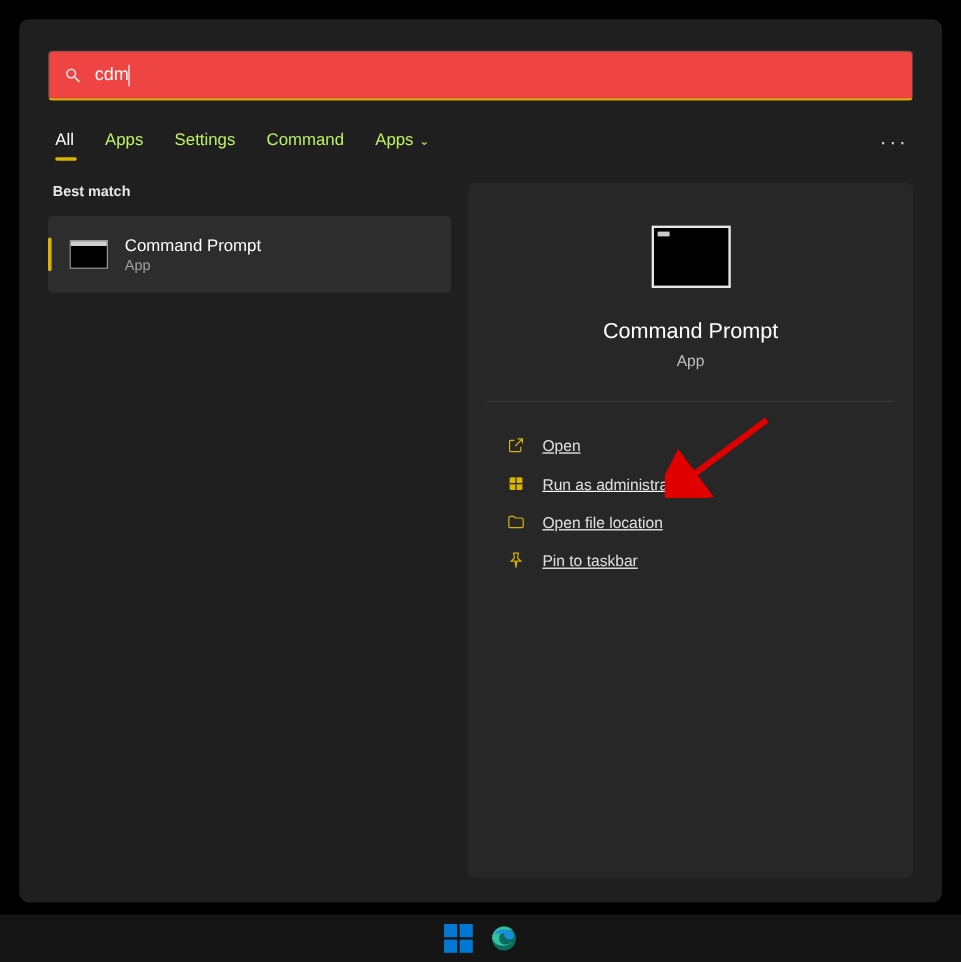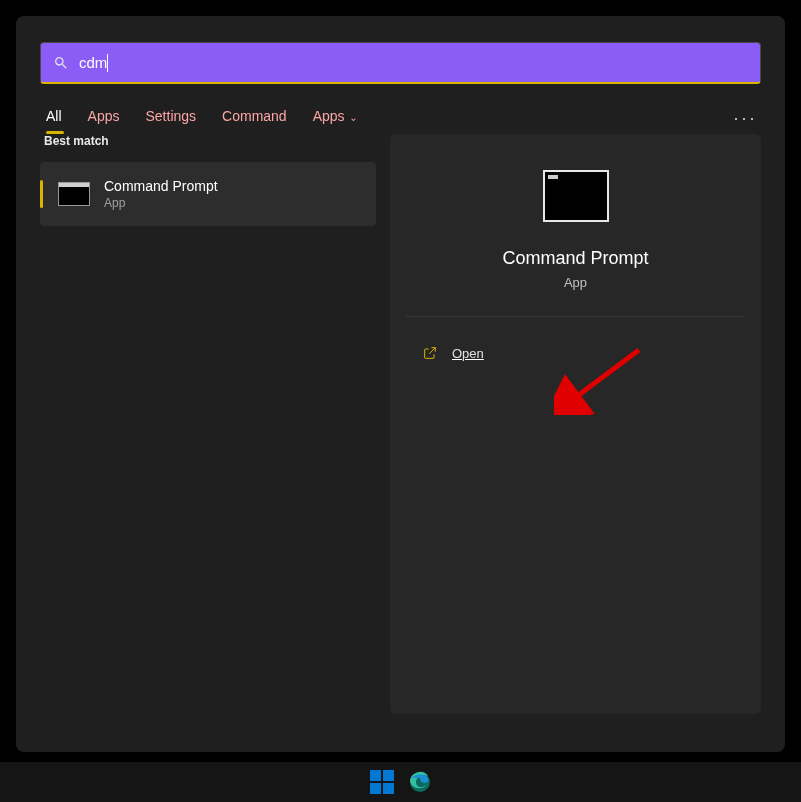--- a/index.html
+++ b/index.html
@@ -27,21 +27,21 @@
       padding: 26px 24px 0 24px;
     }
     .search-box {
       height: 42px;
       border: 1px solid #4a4a4a;
       border-radius: 4px;
       display: flex;
       align-items: center;
       padding: 0 12px;
       border-bottom: 2px solid #d9b400;
-      background: #8b5cf6;
+      background: #ef4444;
     }
     .search-icon-svg {
       width: 16px;
       height: 16px;
       fill: #e0e0e0;
       margin-right: 10px;
       flex-shrink: 0;
     }
     .search-input {
       background: transparent;
@@ -62,21 +62,21 @@
     .tabs-row {
       display: flex;
       align-items: flex-start;
       margin-top: 24px;
       gap: 26px;
       padding: 0 6px;
       position: relative;
     }
     .tab {
       font-size: 14px;
-      color: #fca5a5;
+      color: #bef264;
       padding-bottom: 10px;
       cursor: pointer;
       position: relative;
     }
     .tab.active {
       color: #fff;
     }
     .tab.active::after {
       content: '';
       position: absolute;
@@ -96,21 +96,21 @@
       position: absolute;
       right: 4px;
       top: 0;
       font-size: 18px;
       letter-spacing: 2px;
       color: #d0d0d0;
       cursor: pointer;
     }
     .content-area {
       display: flex;
-      margin-top: 0;
+      margin-top: 18px;
       gap: 14px;
       height: calc(100% - 130px);
     }
     .left-col {
       flex: 0 0 336px;
     }
     .section-label {
       font-size: 12px;
       font-weight: 600;
       color: #e8e8e8;
@@ -325,23 +325,48 @@
 
         <div class="action-item">
           <span class="action-icon">
             <svg viewBox="0 0 24 24">
                 <path d="M14 4h6v6M20 4l-9 9M18 14v5a1 1 0 01-1 1H5a1 1 0 01-1-1V7a1 1 0 011-1h5"></path>
               </svg>
           </span>
           <span class="action-label">Open</span>
         </div>
 
-
-
-
+        <div class="action-item">
+          <span class="action-icon">
+            <svg viewBox="0 0 24 24">
+                <rect x="4" y="4" width="16" height="16" rx="2" fill="#d9b400" stroke="none"></rect>
+                <path d="M12 4v16M4 12h16" stroke="#272727" stroke-width="1.5"></path>
+              </svg>
+          </span>
+          <span class="action-label">Run as administrator</span>
+        </div>
+
+        <div class="action-item">
+          <span class="action-icon">
+            <svg viewBox="0 0 24 24">
+                <path d="M3 7a2 2 0 012-2h4l2 2h8a2 2 0 012 2v8a2 2 0 01-2 2H5a2 2 0 01-2-2V7z"></path>
+              </svg>
+          </span>
+          <span class="action-label">Open file location</span>
+        </div>
+
+
+        <div class="action-item">
+          <span class="action-icon">
+            <svg viewBox="0 0 24 24">
+                <path d="M9 3h6l-1 6 4 4h-5l-1 8-1-8H6l4-4-1-6z"></path>
+              </svg>
+          </span>
+          <span class="action-label">Pin to taskbar</span>
+        </div>
 
       </div>
     </div>
   </div>
 </div>
 
 <svg class="arrow-annotation" viewBox="0 0 90 70">
   <defs>
     <marker id="ah" markerWidth="10" markerHeight="10" refX="2" refY="5" orient="auto">
       <path d="M0,0 L10,5 L0,10 z" fill="#e00000"></path>

